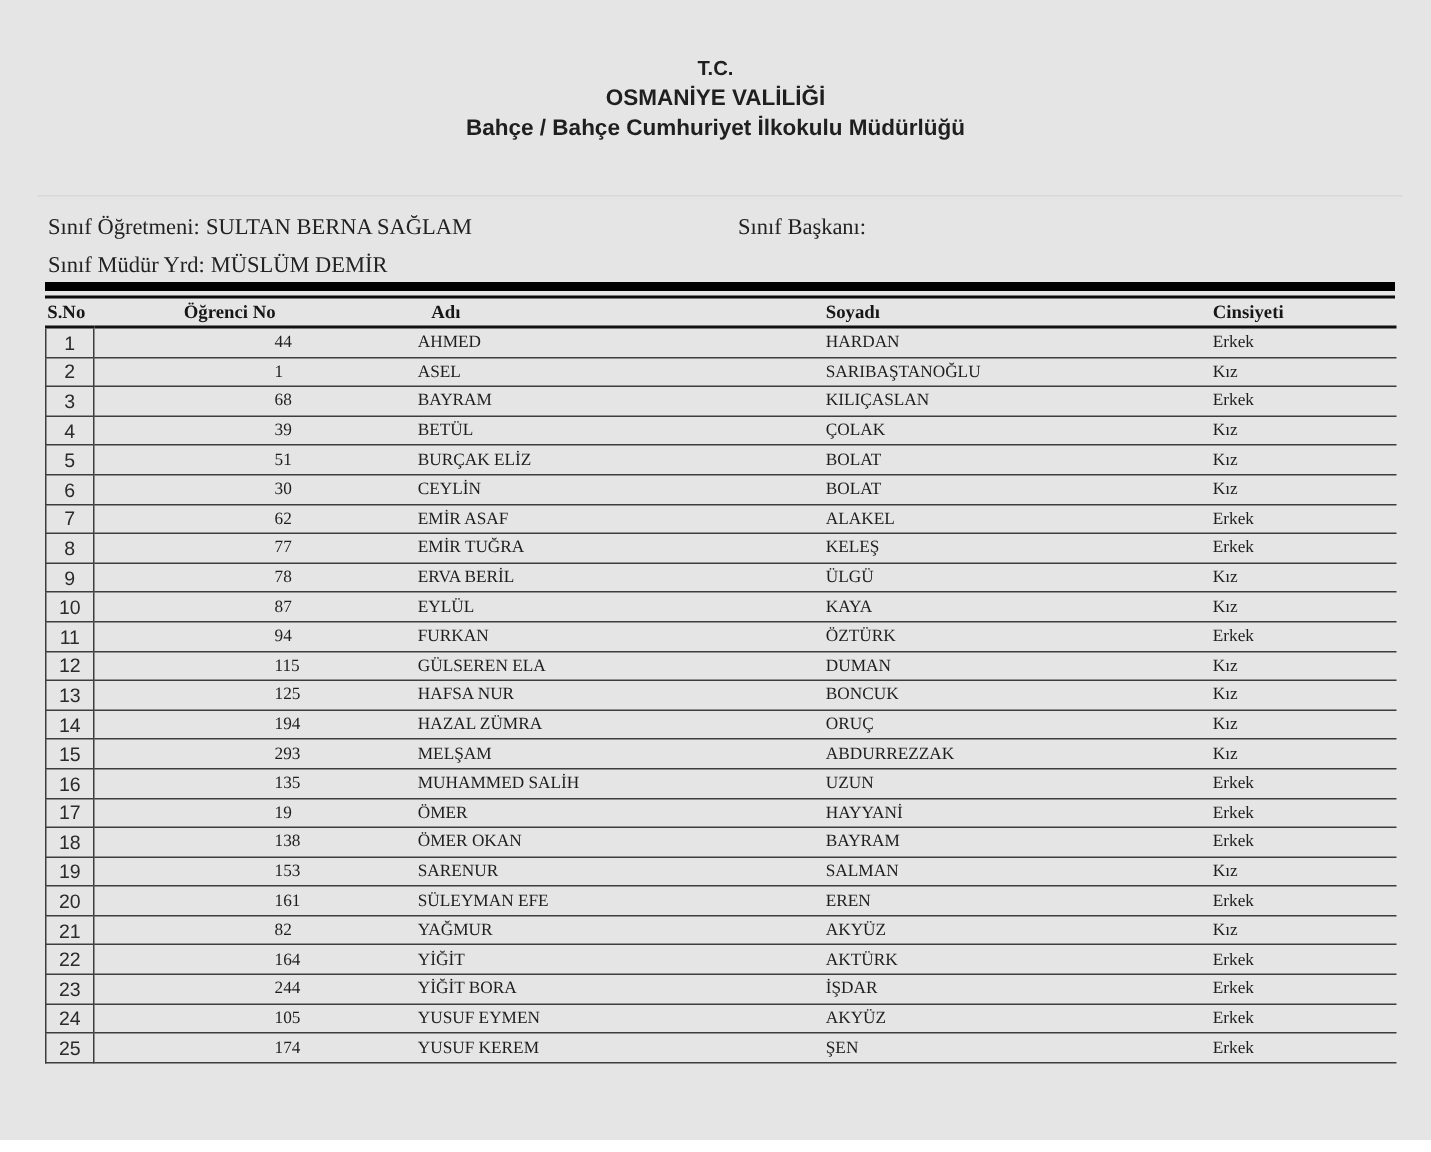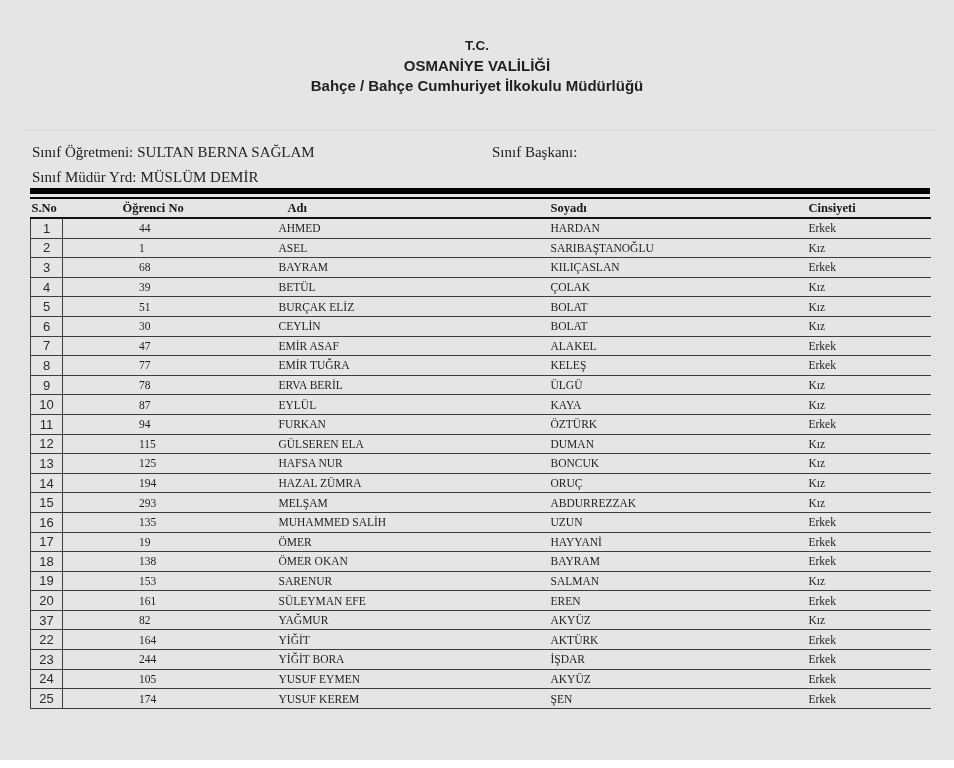--- a/index.html
+++ b/index.html
@@ -48,21 +48,21 @@
   table.roster th.c1{padding-left:1px;}
   table.roster th.c2{padding-left:60px;}
   table.roster th.c3{padding-left:12px;}
   table.roster th.c4{padding-left:3px;}
   table.roster th.c5{padding-left:3px;}
   table.roster td.c1{
     font-family:"Liberation Sans","DejaVu Sans",sans-serif;
     font-size:13px;color:#2b2b2b;text-align:center;
     border-left:1.5px solid #3d3d3d;border-right:1.5px solid #3d3d3d;
   }
-  table.roster td.c2{padding-left:76px;}
+  table.roster td.c2{padding-left:120px;}
   table.roster td.c3{padding-left:3px;}
   table.roster td.c4{padding-left:3px;}
   table.roster td.c5{padding-left:3px;}
 </style>
 </head>
 <body>
 
 <div class="page">
 
   <div class="doc-header">
@@ -147,21 +147,21 @@
         </tr>
         <tr>
           <td class="c1">6</td>
           <td class="c2">30</td>
           <td class="c3">CEYLİN</td>
           <td class="c4">BOLAT</td>
           <td class="c5">Kız</td>
         </tr>
         <tr>
           <td class="c1">7</td>
-          <td class="c2">47</td>
+          <td class="c2">62</td>
           <td class="c3">EMİR ASAF</td>
           <td class="c4">ALAKEL</td>
           <td class="c5">Erkek</td>
         </tr>
         <tr>
           <td class="c1">8</td>
           <td class="c2">77</td>
           <td class="c3">EMİR TUĞRA</td>
           <td class="c4">KELEŞ</td>
           <td class="c5">Erkek</td>
@@ -244,21 +244,21 @@
           <td class="c5">Kız</td>
         </tr>
         <tr>
           <td class="c1">20</td>
           <td class="c2">161</td>
           <td class="c3">SÜLEYMAN EFE</td>
           <td class="c4">EREN</td>
           <td class="c5">Erkek</td>
         </tr>
         <tr>
-          <td class="c1">37</td>
+          <td class="c1">21</td>
           <td class="c2">82</td>
           <td class="c3">YAĞMUR</td>
           <td class="c4">AKYÜZ</td>
           <td class="c5">Kız</td>
         </tr>
         <tr>
           <td class="c1">22</td>
           <td class="c2">164</td>
           <td class="c3">YİĞİT</td>
           <td class="c4">AKTÜRK</td>

